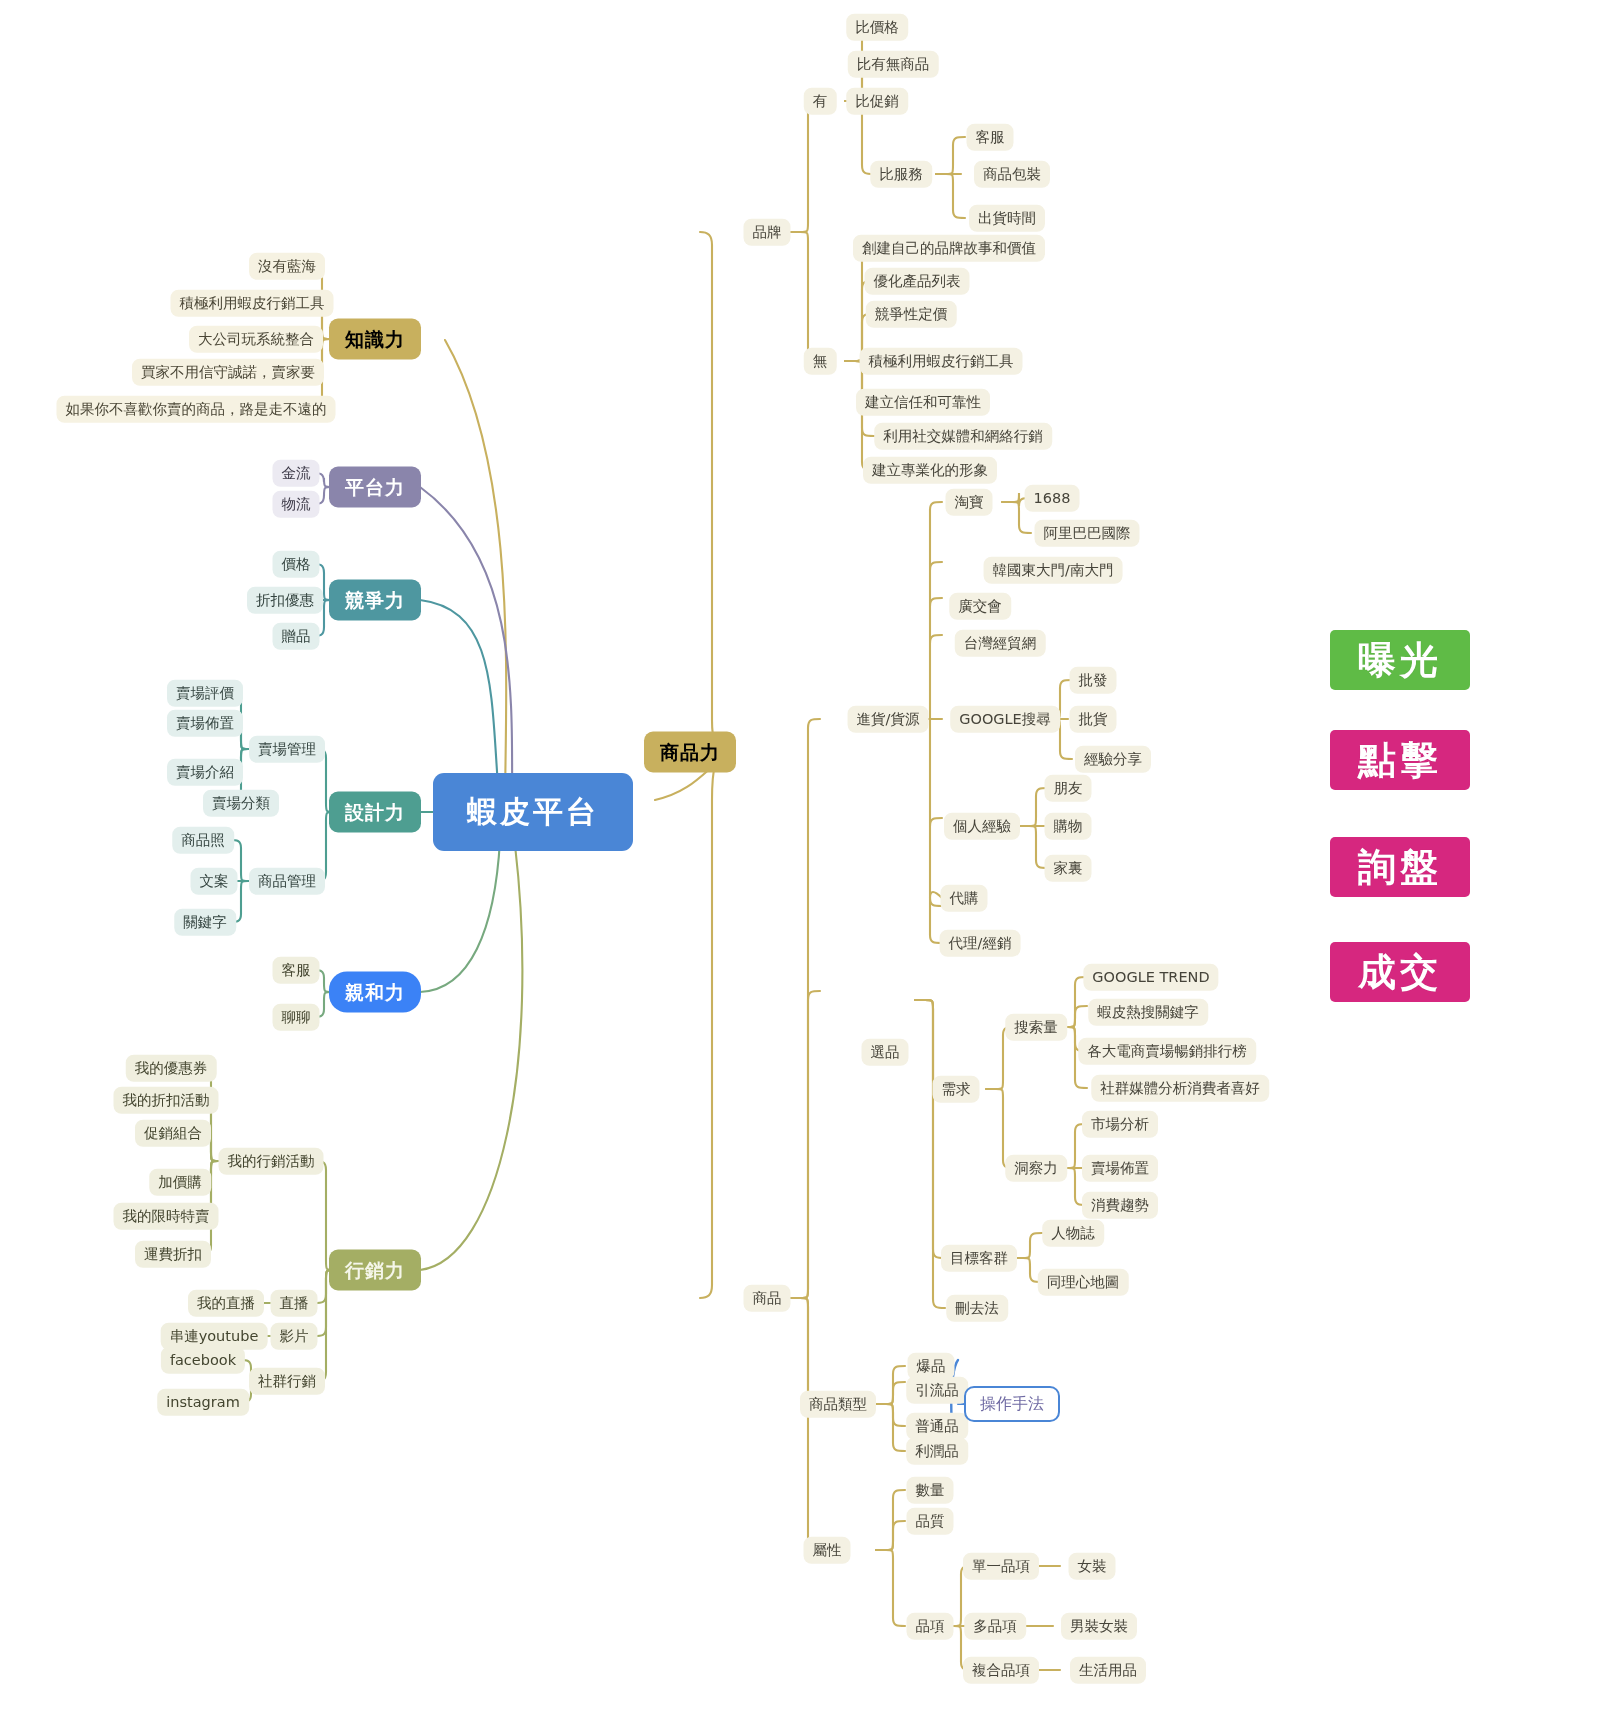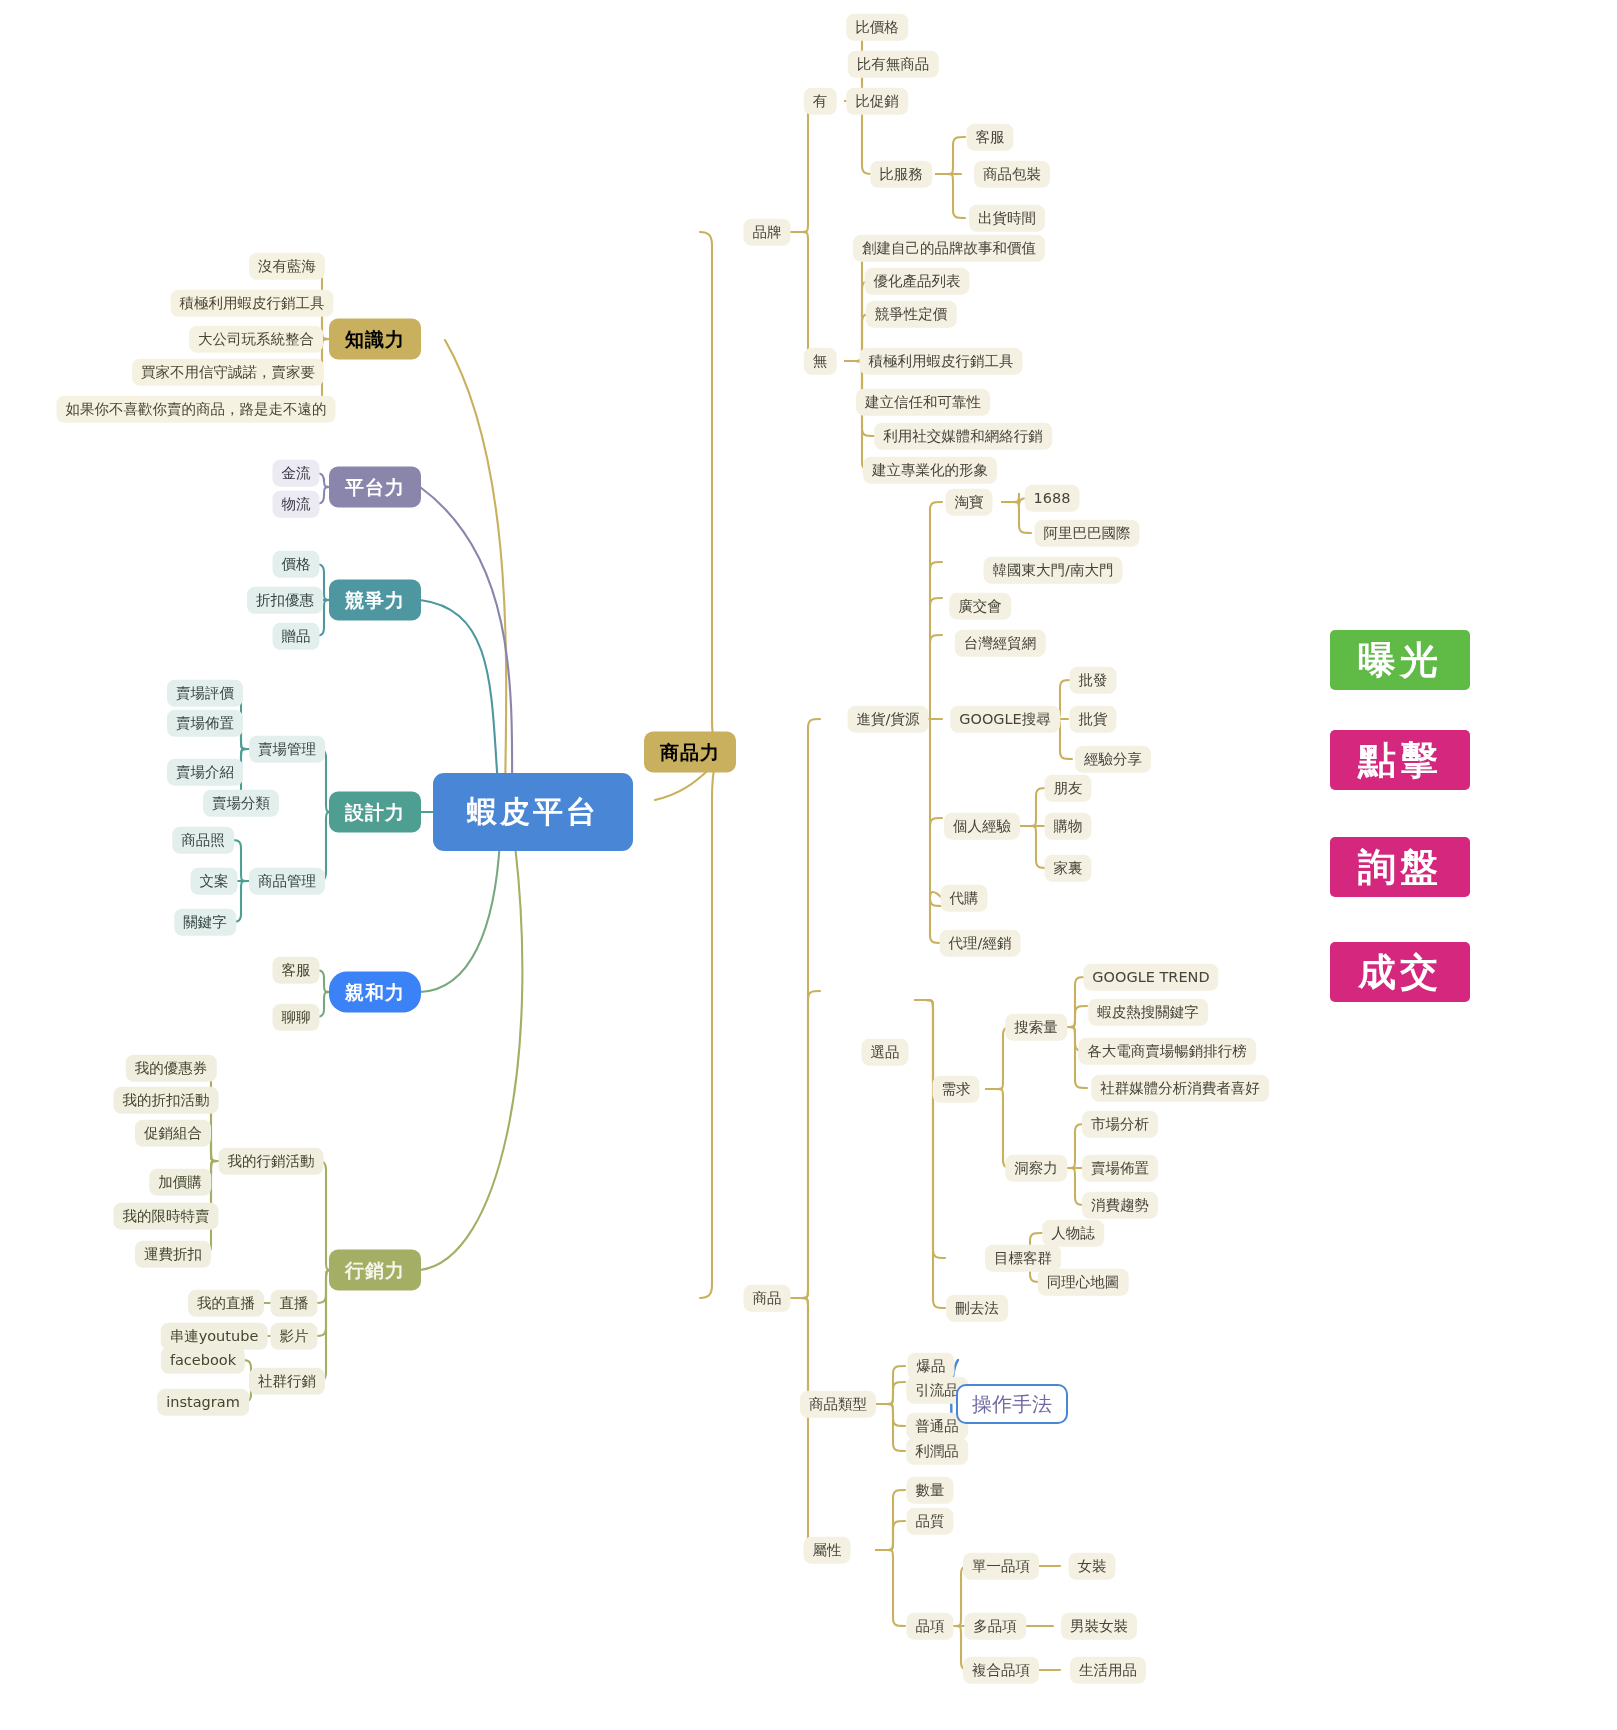--- a/index.html
+++ b/index.html
@@ -58,21 +58,21 @@
     letter-spacing:3px;
     padding:24px 34px;
     border-radius:11px;
   }
 
   
   .outline-blue{
     background:#ffffff;
     border:2px solid #4a86d6;
     color:#6f6aa3;
-    font-size:20px;
+    font-size:16px;
     padding:8px 14px;
     border-radius:10px;
   }
 
   
   .badge{
     position:absolute;
     transform:translate(-50%,-50%);
     display:flex;align-items:center;justify-content:center;
     color:#ffffff;
@@ -340,21 +340,21 @@
   <div class="node chip" style="left:956px;top:1089px;">需求</div>
   <div class="node chip" style="left:1036px;top:1027px;">搜索量</div>
   <div class="node chip" style="left:1151px;top:977px;">GOOGLE TREND</div>
   <div class="node chip" style="left:1148px;top:1012px;">蝦皮熱搜關鍵字</div>
   <div class="node chip" style="left:1167px;top:1051px;">各大電商賣場暢銷排行榜</div>
   <div class="node chip" style="left:1180px;top:1088px;">社群媒體分析消費者喜好</div>
   <div class="node chip" style="left:1036px;top:1168px;">洞察力</div>
   <div class="node chip" style="left:1120px;top:1124px;">市場分析</div>
   <div class="node chip" style="left:1120px;top:1168px;">賣場佈置</div>
   <div class="node chip" style="left:1120px;top:1205px;">消費趨勢</div>
-  <div class="node chip" style="left:1023px;top:1258px;">目標客群</div>
+  <div class="node chip" style="left:979px;top:1258px;">目標客群</div>
   <div class="node chip" style="left:1073px;top:1233px;">人物誌</div>
   <div class="node chip" style="left:1083px;top:1282px;">同理心地圖</div>
   <div class="node chip" style="left:977px;top:1308px;">刪去法</div>
 
   <div class="node chip" style="left:838px;top:1404px;">商品類型</div>
   <div class="node chip" style="left:931px;top:1366px;">爆品</div>
   <div class="node chip" style="left:937px;top:1390px;">引流品</div>
   <div class="node chip" style="left:937px;top:1426px;">普通品</div>
   <div class="node chip" style="left:937px;top:1451px;">利潤品</div>
   <div class="node outline-blue" style="left:1012px;top:1404px;">操作手法</div>

